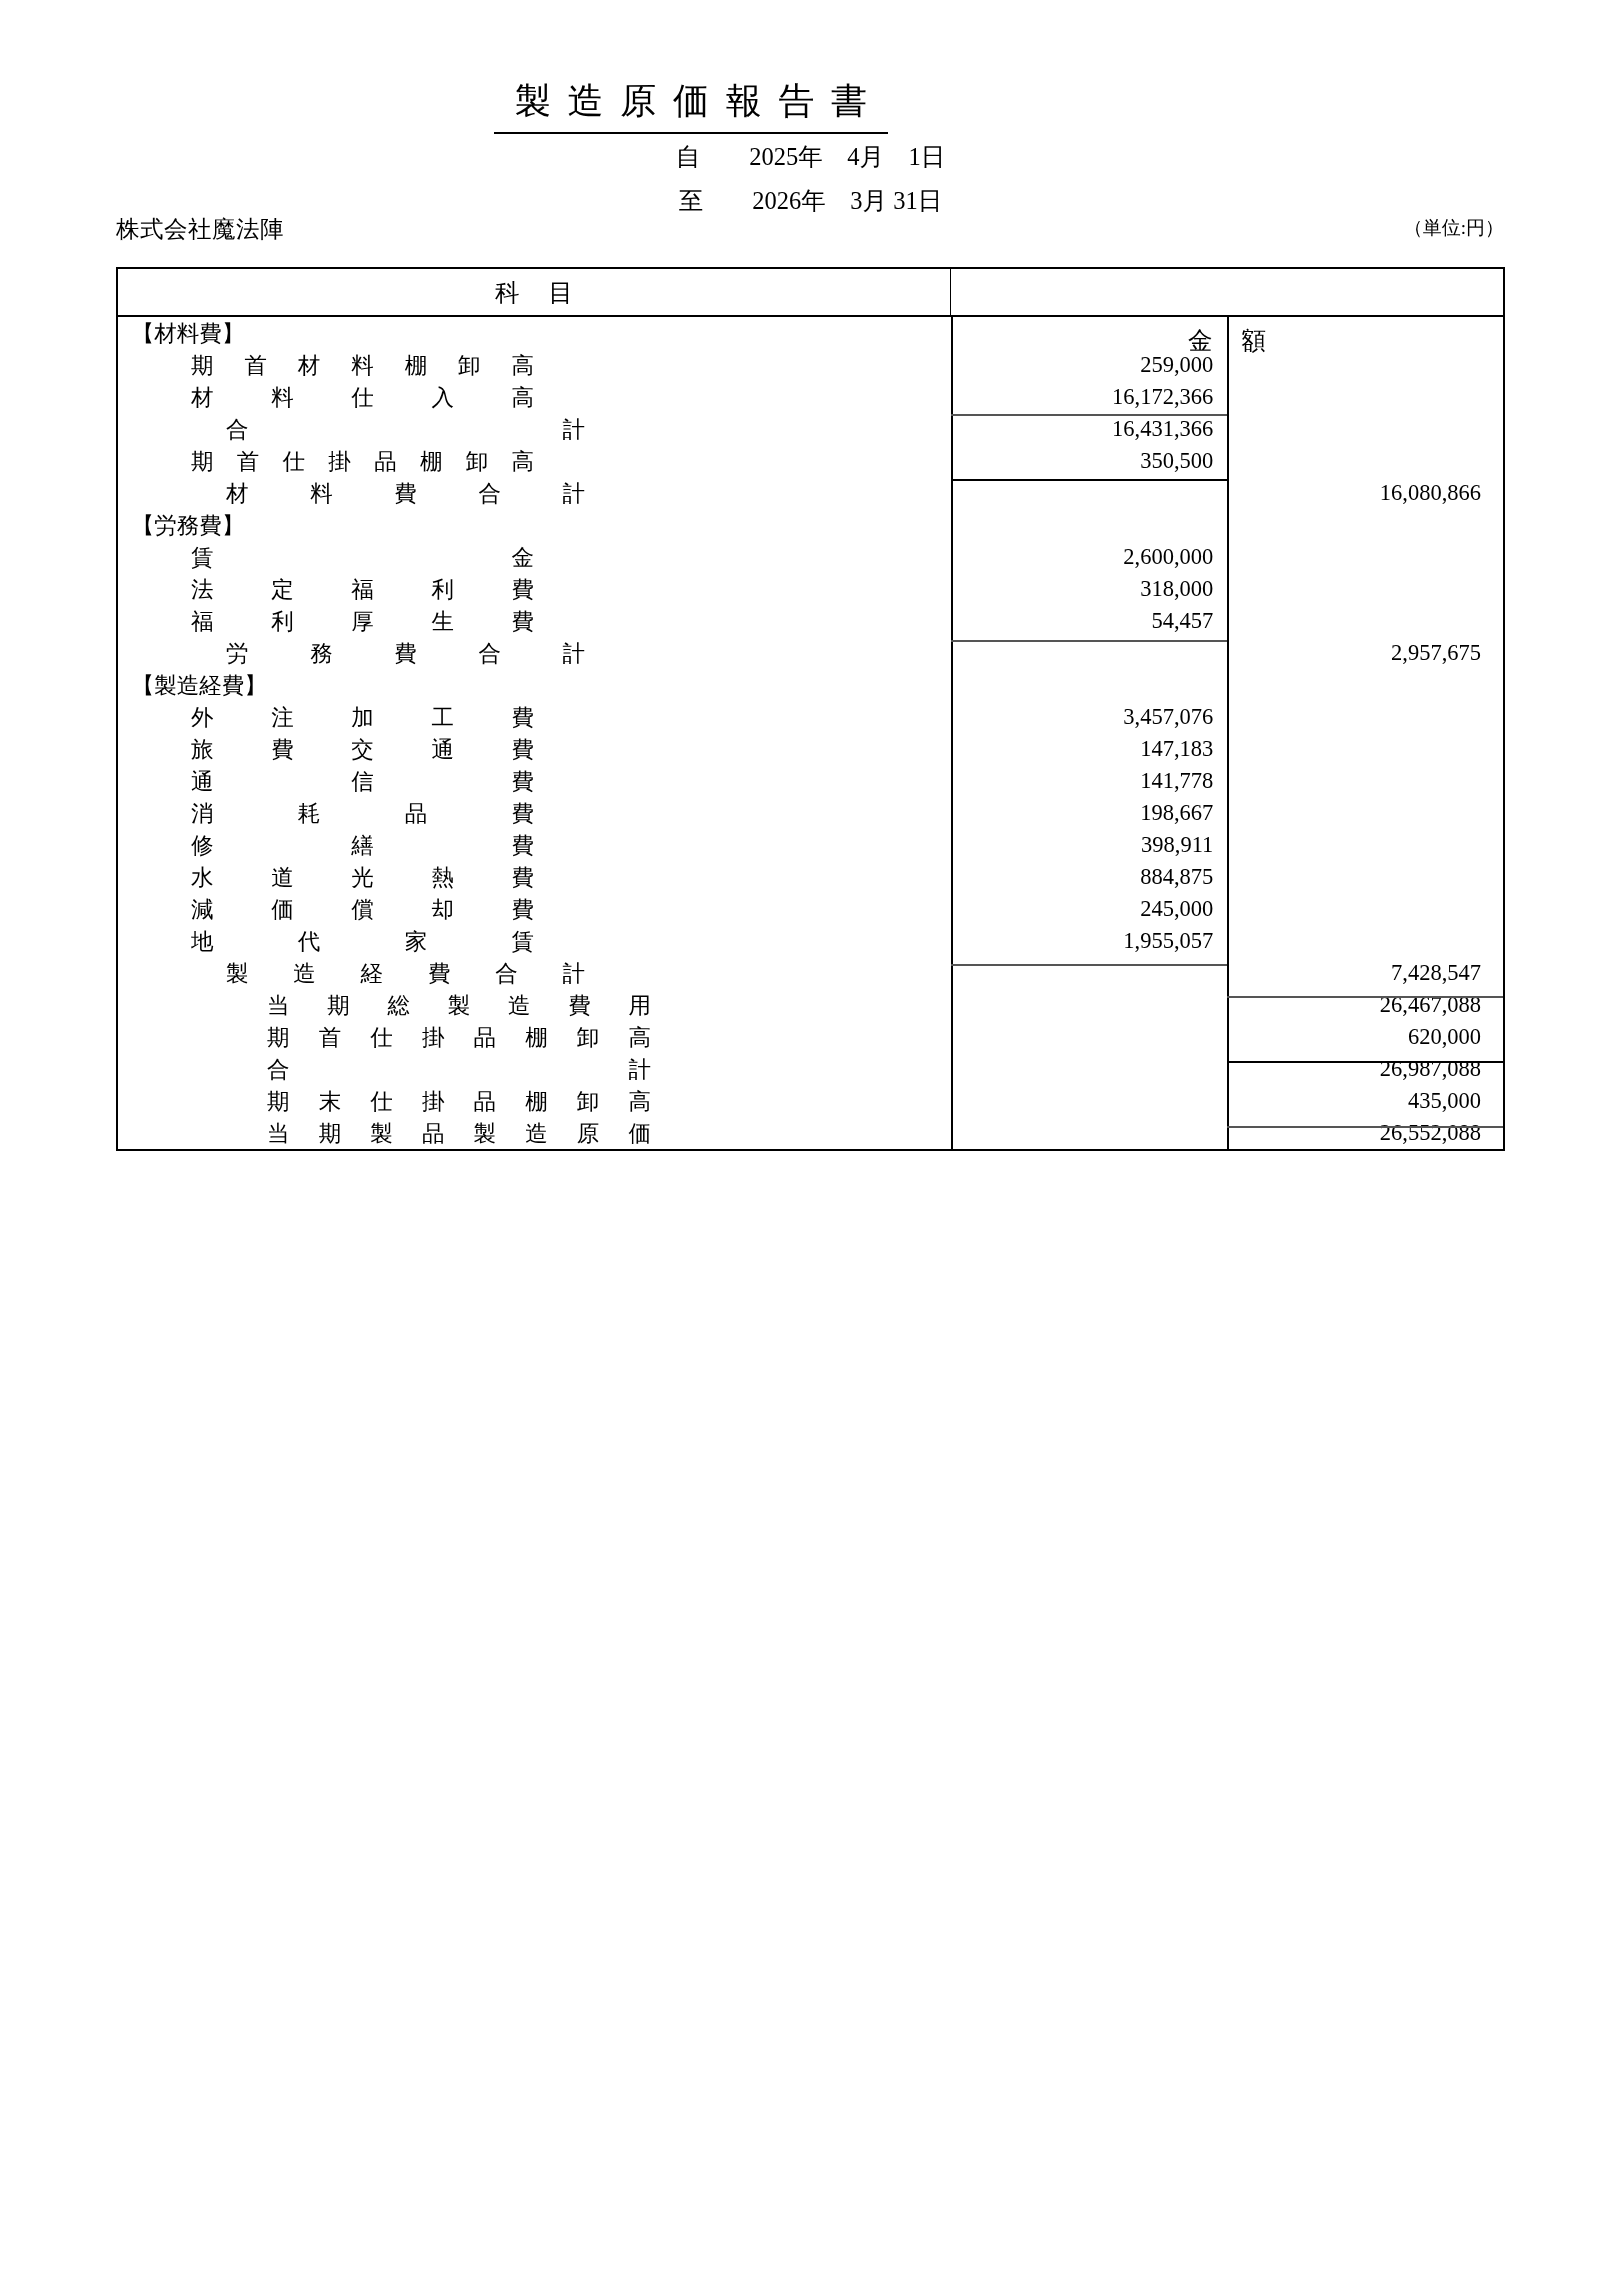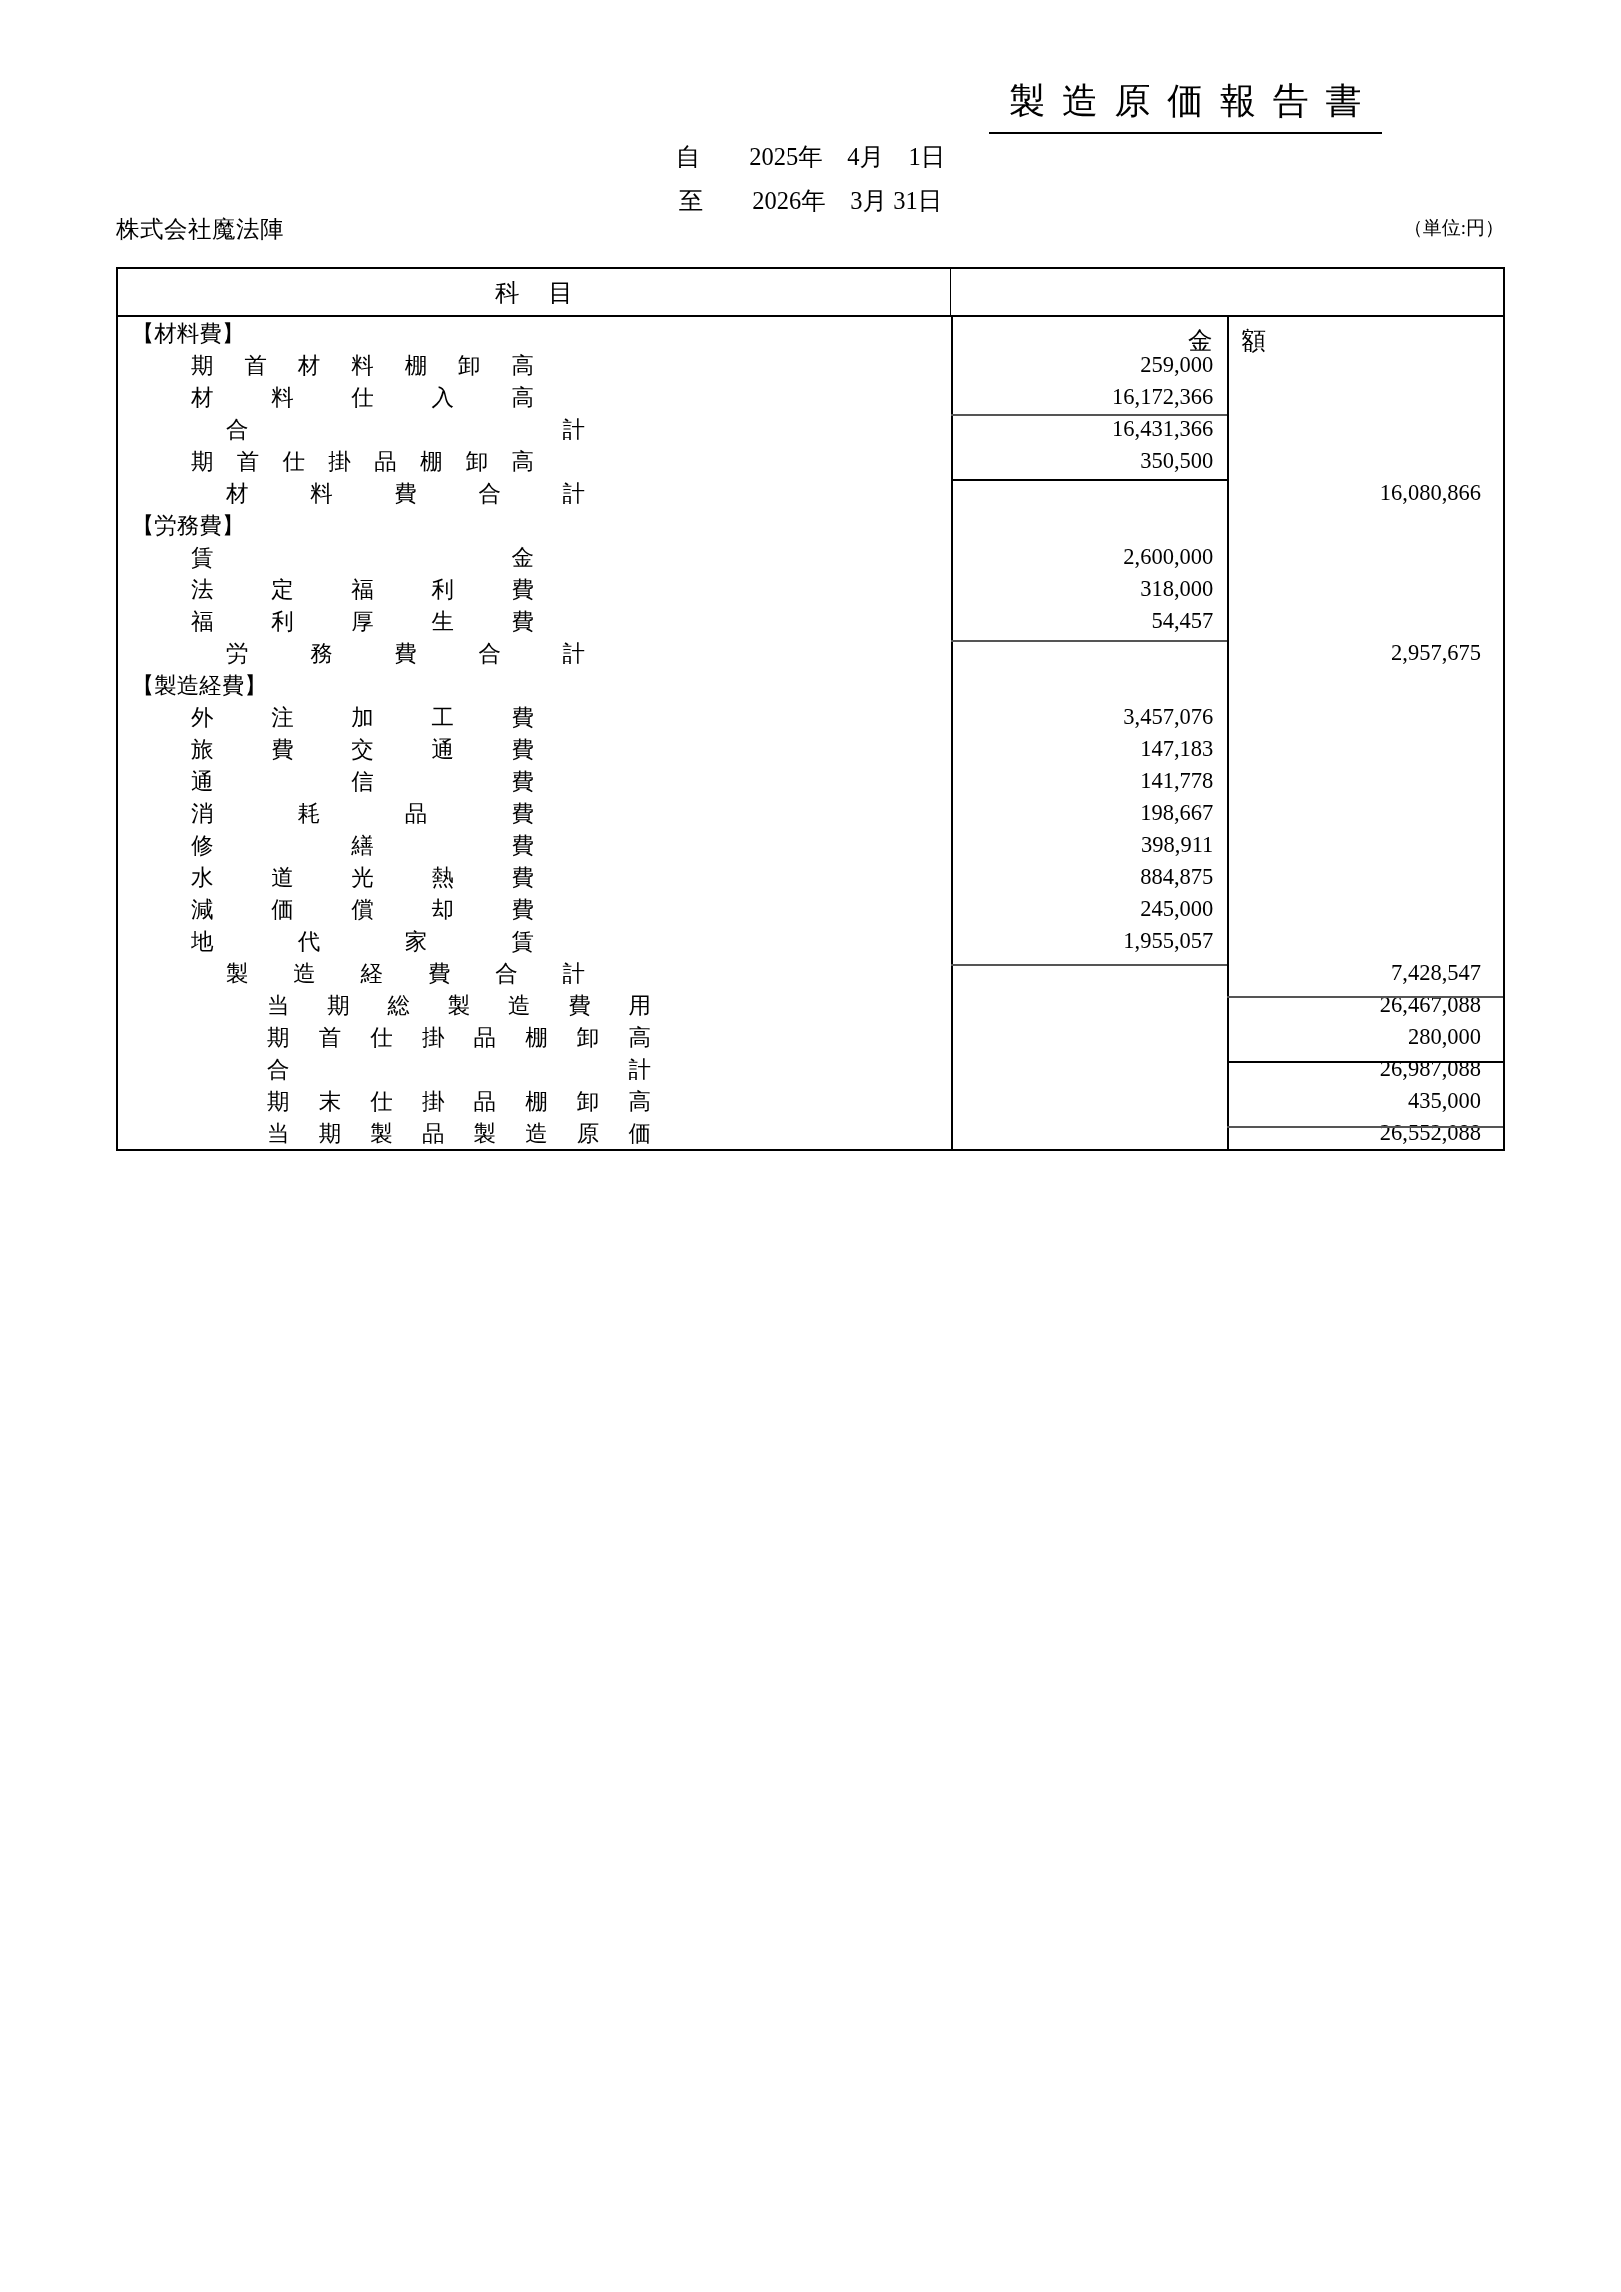--- a/index.html
+++ b/index.html
@@ -18,21 +18,21 @@
     background: #ffffff;
     overflow: hidden;
   }
 
   
   .title-wrap {
     position: absolute;
     top: 80px;
     left: 0;
     width: 1382px;
-    text-align: right;
+    text-align: center;
   }
   .doc-title {
     display: inline-block;
     font-size: 36px;
     letter-spacing: 16.7px;
     text-indent: 16.7px;
     padding: 0 3.9px 8.8px 3.9px;
     border-bottom: 2.9px double #000000;
     line-height: 1.2;
   }
@@ -423,21 +423,21 @@
             <span class="lbl grand">当期総製造費用</span>
           </div>
           <div class="cell-amt1"></div>
           <div class="cell-amt2">26,467,088</div>
         </div>
         <div class="row">
           <div class="cell-label">
             <span class="lbl grand">期首仕掛品棚卸高</span>
           </div>
           <div class="cell-amt1"></div>
-          <div class="cell-amt2">280,000</div>
+          <div class="cell-amt2">620,000</div>
         </div>
         <div class="row">
           <div class="cell-label">
             <span class="lbl grand">合計</span>
           </div>
           <div class="cell-amt1"></div>
           <div class="cell-amt2">26,987,088</div>
         </div>
         <div class="row">
           <div class="cell-label">

